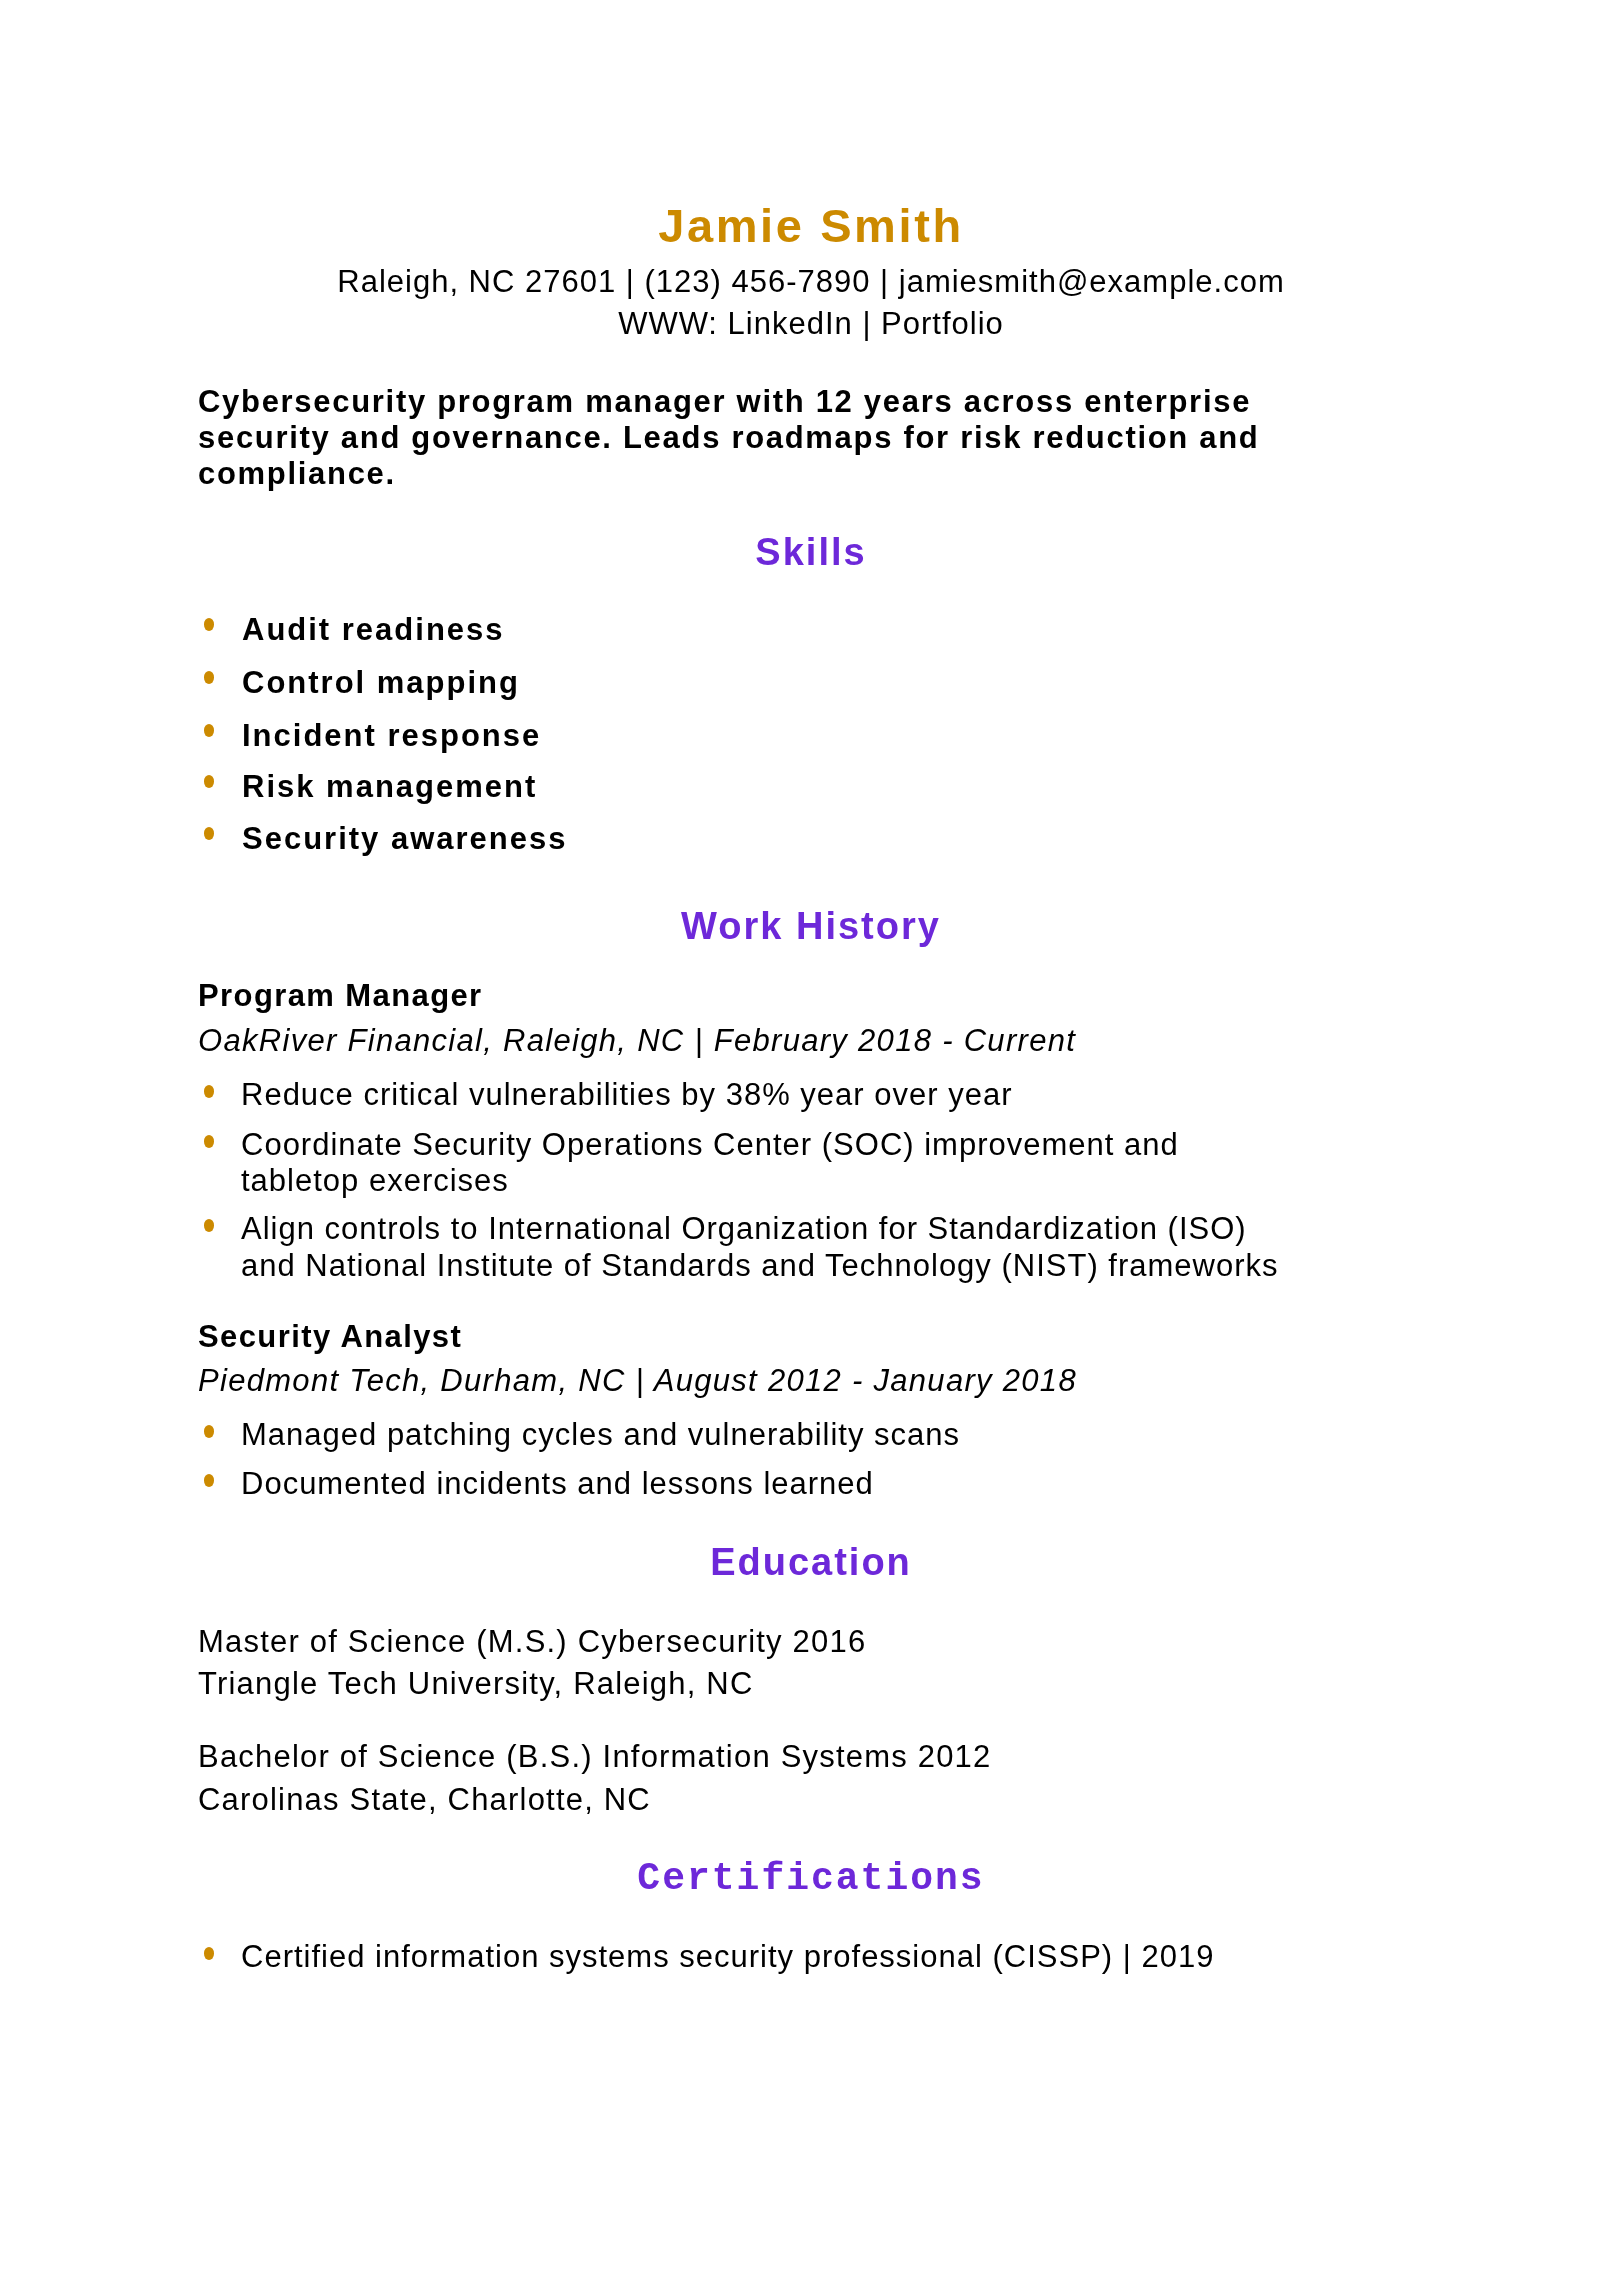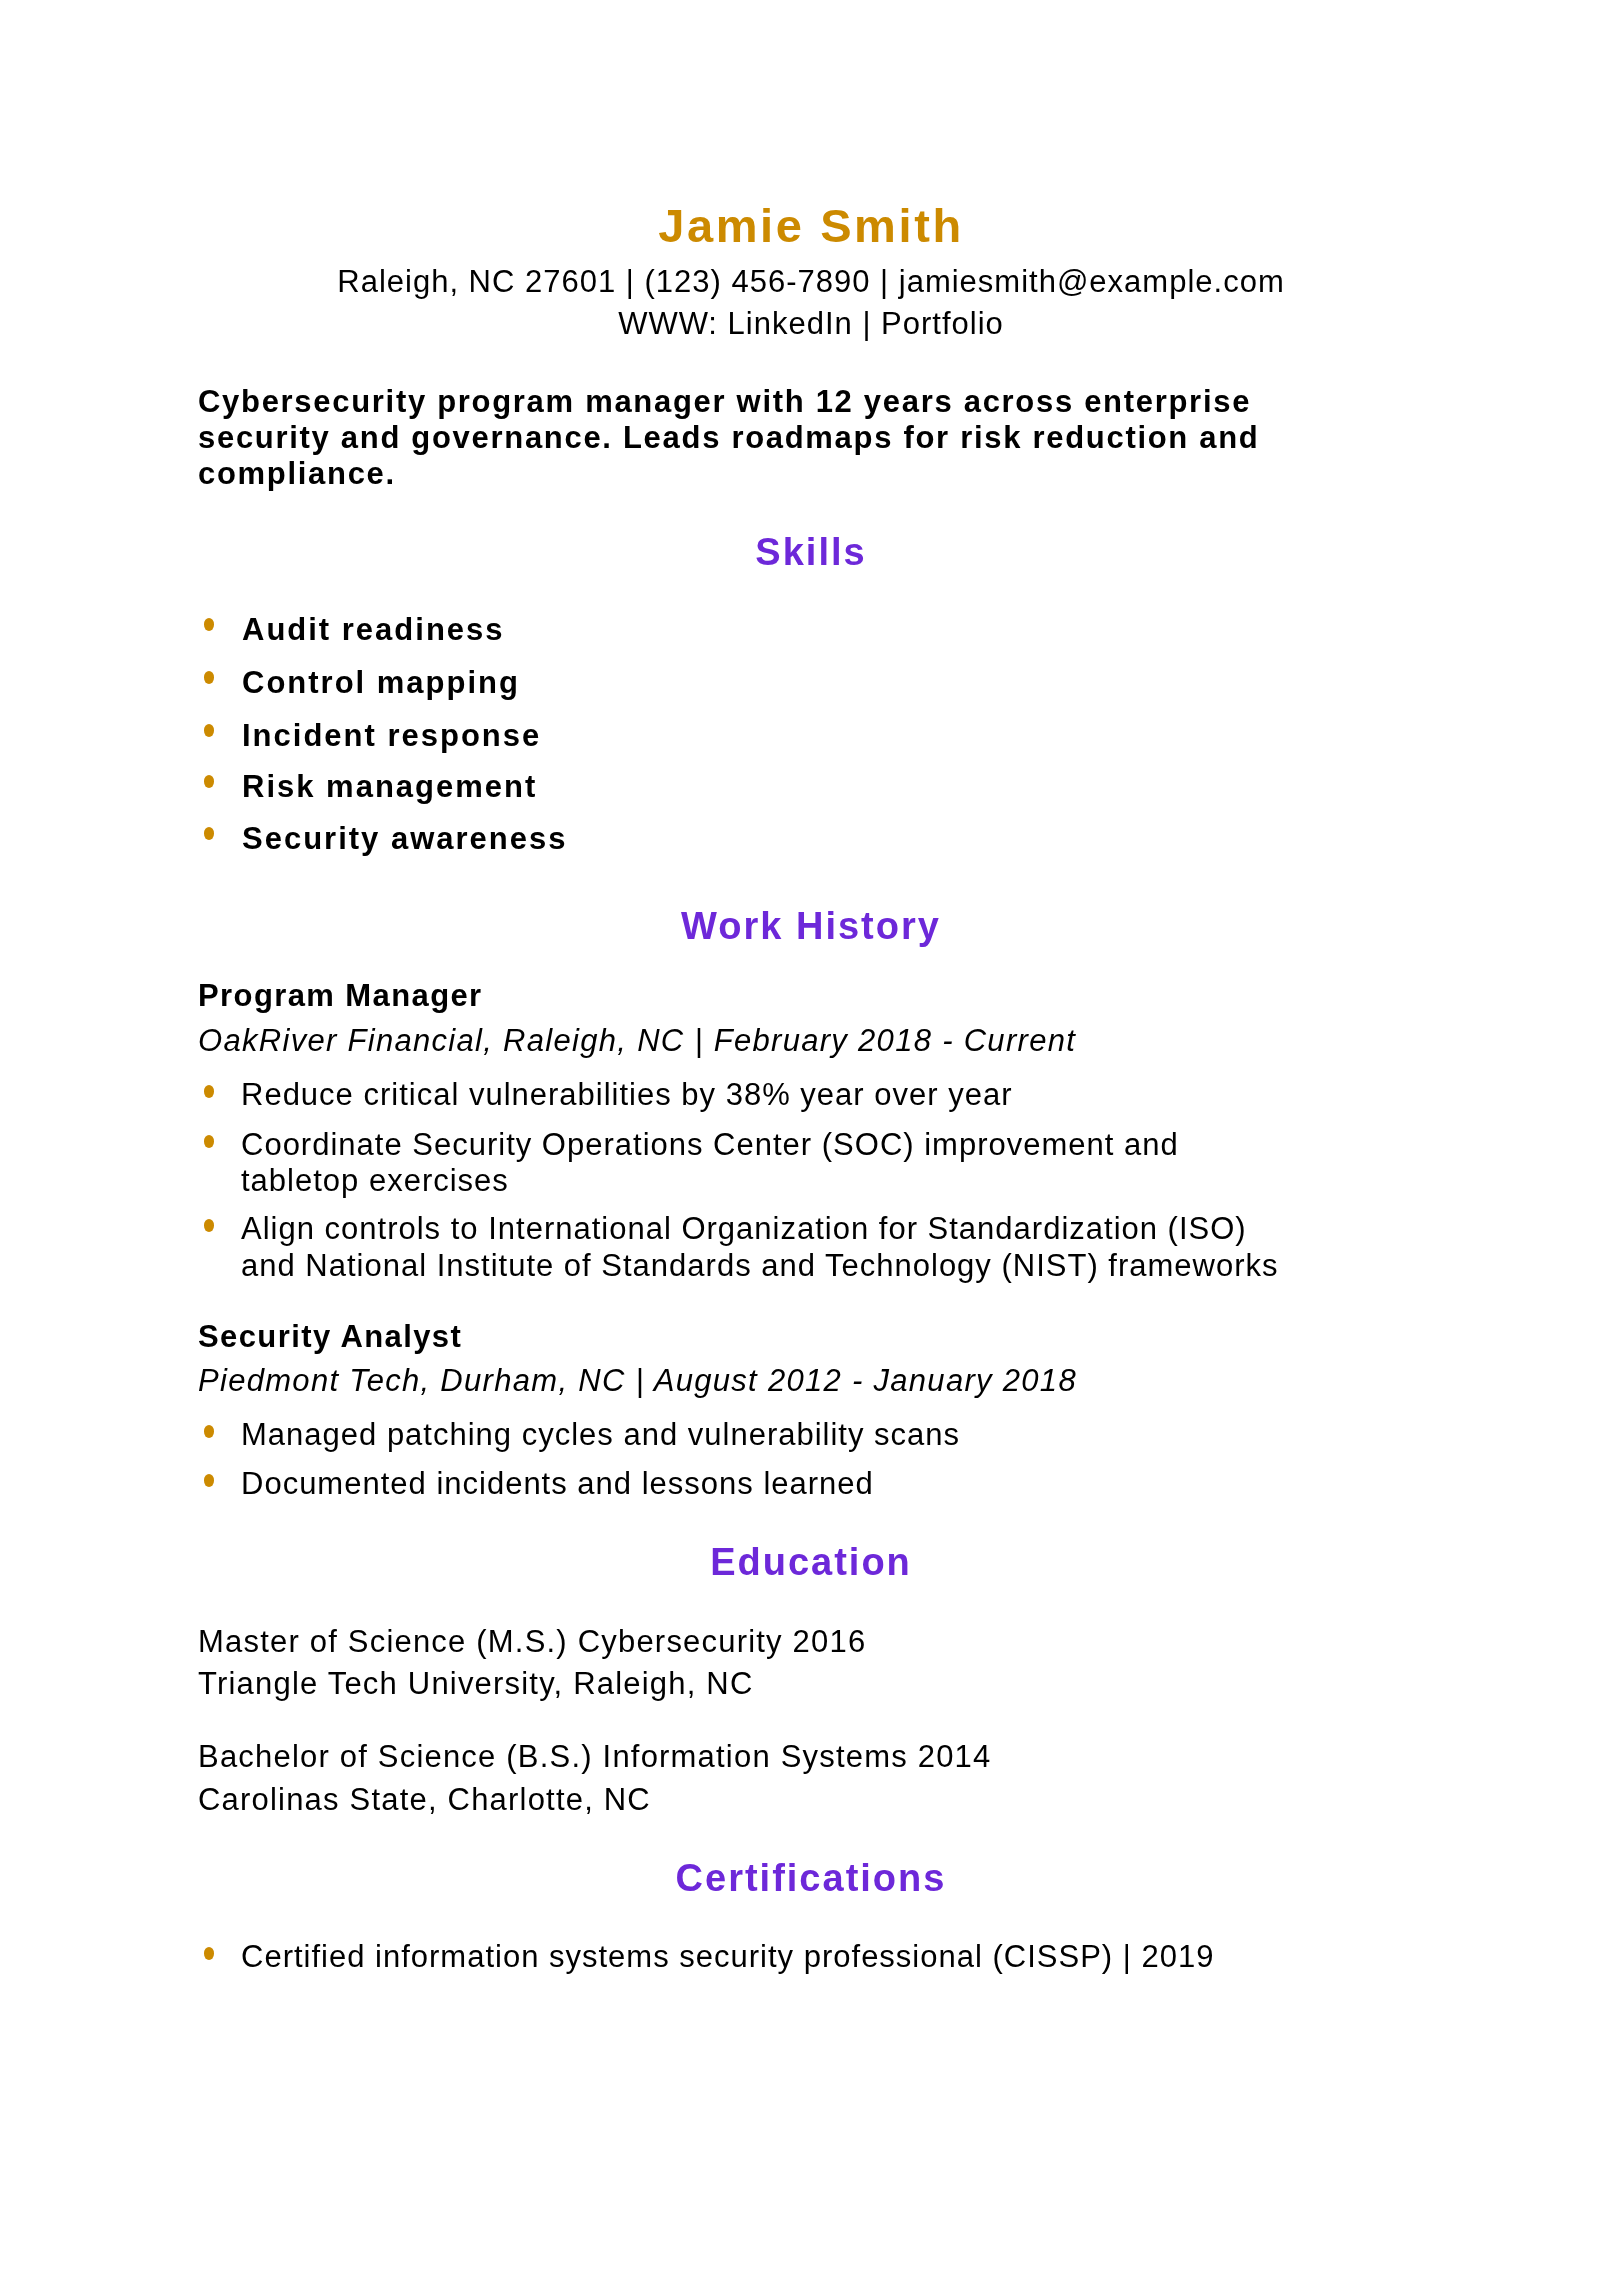--- a/index.html
+++ b/index.html
@@ -84,21 +84,21 @@
     <span class="txt">Managed patching cycles and vulnerability scans</span>
   </div>
 <div class="abs bullet" style="top:1465px;">
     <span class="dot"></span>
     <span class="txt">Documented incidents and lessons learned</span>
   </div>
 
 <div class="abs center heading" style="top:1541px;">Education</div>
 <div class="abs edu" style="top:1623px;">Master of Science (M.S.) Cybersecurity 2016</div>
 <div class="abs edu" style="top:1665px;">Triangle Tech University, Raleigh, NC</div>
-<div class="abs edu" style="top:1738px;">Bachelor of Science (B.S.) Information Systems 2014</div>
+<div class="abs edu" style="top:1738px;">Bachelor of Science (B.S.) Information Systems 2012</div>
 <div class="abs edu" style="top:1781px;">Carolinas State, Charlotte, NC</div>
 
-<div class="abs center heading" style="top:1857px;">Certifications</div>
+<div class="abs center heading" style="top:1857px;font-family:Liberation Mono, monospace;">Certifications</div>
 <div class="abs bullet" style="top:1938px;">
     <span class="dot"></span>
     <span class="txt">Certified information systems security professional (CISSP) | 2019</span>
   </div>
 
 
 </body></html>

